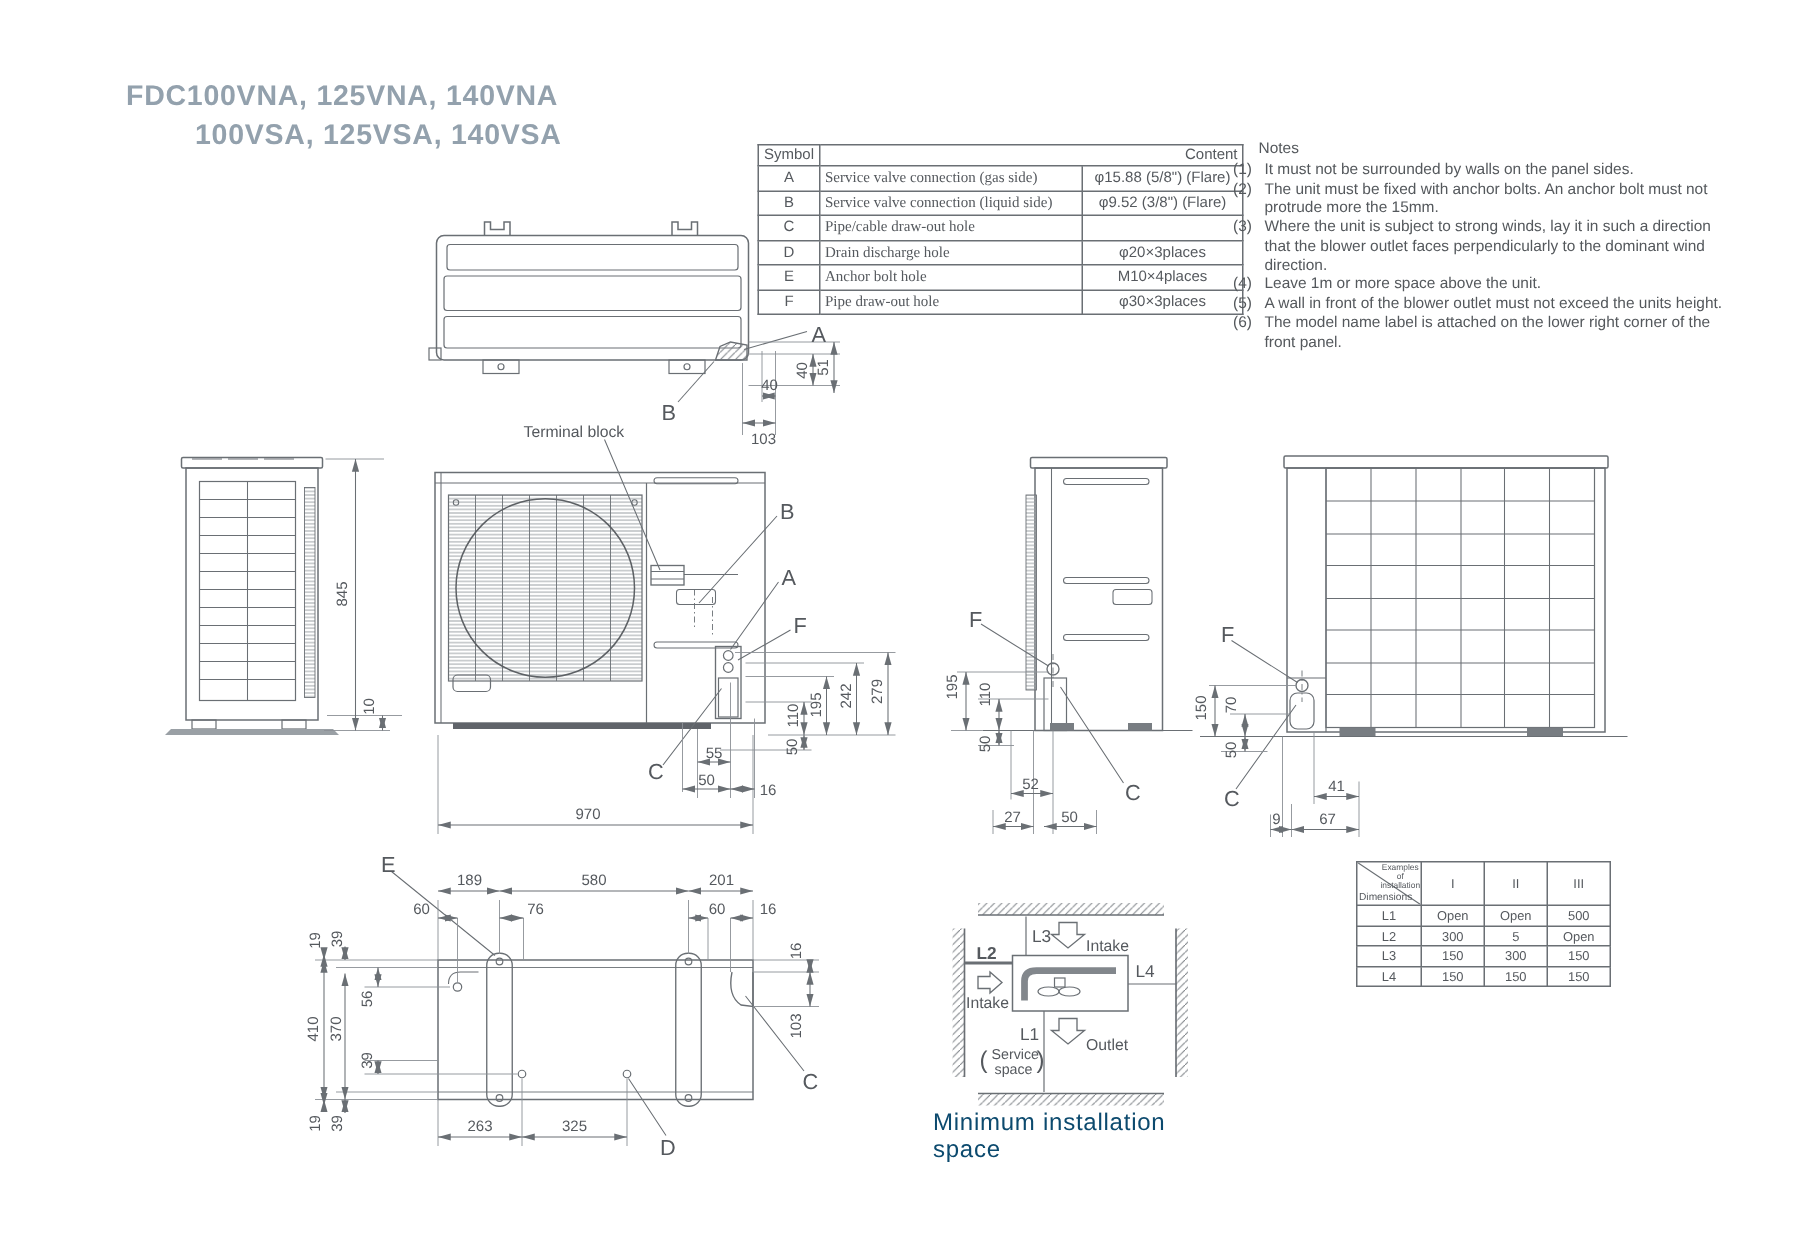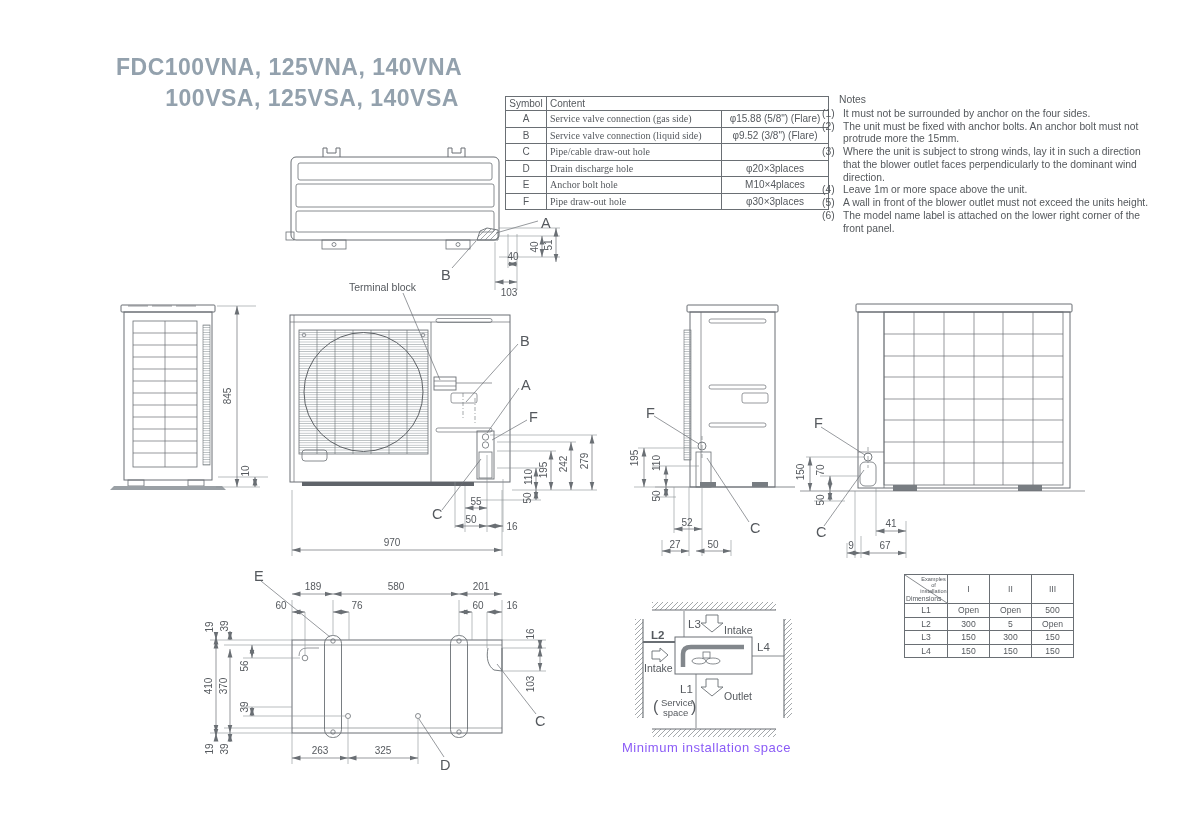--- a/index.html
+++ b/index.html
@@ -1,27 +1,27 @@
 <!DOCTYPE html>
 <html><head>
 <meta charset="utf-8">
 <style>
   html,body{margin:0;padding:0;background:#ffffff;}
   .canvas{position:relative;width:1200px;height:826px;background:#ffffff;overflow:hidden;
           font-family:"Liberation Sans",sans-serif;color:#55595e;}
   
-  .title{position:absolute;left:84px;top:52px;font-weight:bold;font-size:23px;
-         color:#93a1ad;line-height:1.35;letter-spacing:.5px;margin-left:32px;}
+  .title{position:absolute;left:84px;top:52px;font-weight:bold;font-size:19px;
+         color:#93a1ad;line-height:1.35;letter-spacing:.5px;}
   .title .l2{padding-left:46px;text-align:center;}
   
   .symtab{position:absolute;left:505px;top:96px;border-collapse:collapse;
           font-size:10px;color:#55595e;}
   .symtab td,.symtab th{border:1px solid #6a6f74;padding:0 3px;height:15.5px;
           font-weight:normal;white-space:nowrap;}
-  .symtab .h{height:13px;text-align:left;}
+  .symtab .h{height:13px;text-align:right;}
   .symtab .sym{width:34px;text-align:center;}
   .symtab .cnt{width:168px;text-align:left;font-family:Liberation Serif, serif;}
   .symtab .spc{width:100px;text-align:center;}
   
   .notes{position:absolute;left:822px;top:94px;width:332px;font-size:10.3px;
          color:#54585c;line-height:1.24;}
   .notes .nt{margin-bottom:1px;padding-left:17px;}
   .note{display:flex;}
   .note .n{flex:0 0 21px;}
   .note .t{flex:1;}
@@ -29,22 +29,22 @@
   .instab{position:absolute;left:904px;top:574px;border-collapse:collapse;
           font-size:8.6px;color:#55595e;text-align:center;}
   .instab td{border:1px solid #6a6f74;height:12.5px;padding:0;}
   .instab .c0{width:42px;}  .instab .c1{width:41px;}
   .instab .c2{width:41px;}  .instab .c3{width:41px;}
   .instab .corner{position:relative;height:28px;}
   .corner .diag{position:absolute;left:0;top:0;width:42px;height:28px;}
   .corner .ct{position:absolute;right:0;top:1px;width:27px;font-size:5.6px;line-height:1.08;text-align:center;}
   .corner .cb{position:absolute;left:1px;bottom:1px;font-size:6.8px;}
   
-  .mincap{position:absolute;left:622px;top:740px;width:190px;font-size:13px;
-          letter-spacing:.5px;color:#8b5cf6;}
+  .mincap{position:absolute;left:622px;top:740px;width:190px;font-size:16px;
+          letter-spacing:.5px;color:#0c4a6e;}
   
   svg text{font-family:"Liberation Sans",sans-serif;fill:#55595e;}
   svg .dim{font-size:10px;}
   svg .co{font-size:14.5px;}
   svg .lbl{font-size:10.5px;}
   svg .sm{font-size:9.5px;}
   svg .ll{font-size:11.5px;}
 </style>
 </head>
 <body>
@@ -92,21 +92,21 @@
       <td class="cnt">Pipe draw-out hole</td>
       <td class="spc">φ30×3places</td>
     </tr>
   </tbody>
     </table>
 
   <div class="notes">
     <div class="nt">Notes</div>
     <div class="note">
       <span class="n">(1)</span>
-      <span class="t">It must not be surrounded by anchor on the four sides.</span>
+      <span class="t">It must not be surrounded by walls on the panel sides.</span>
       </div>
     <div class="note">
       <span class="n">(2)</span>
       <span class="t">The unit must be fixed with anchor bolts. An anchor bolt must not protrude more the 15mm.</span>
       </div>
     <div class="note">
       <span class="n">(3)</span>
       <span class="t">Where the unit is subject to strong winds, lay it in such a direction that the blower outlet faces perpendicularly to the dominant wind direction.</span>
       </div>
     <div class="note">

